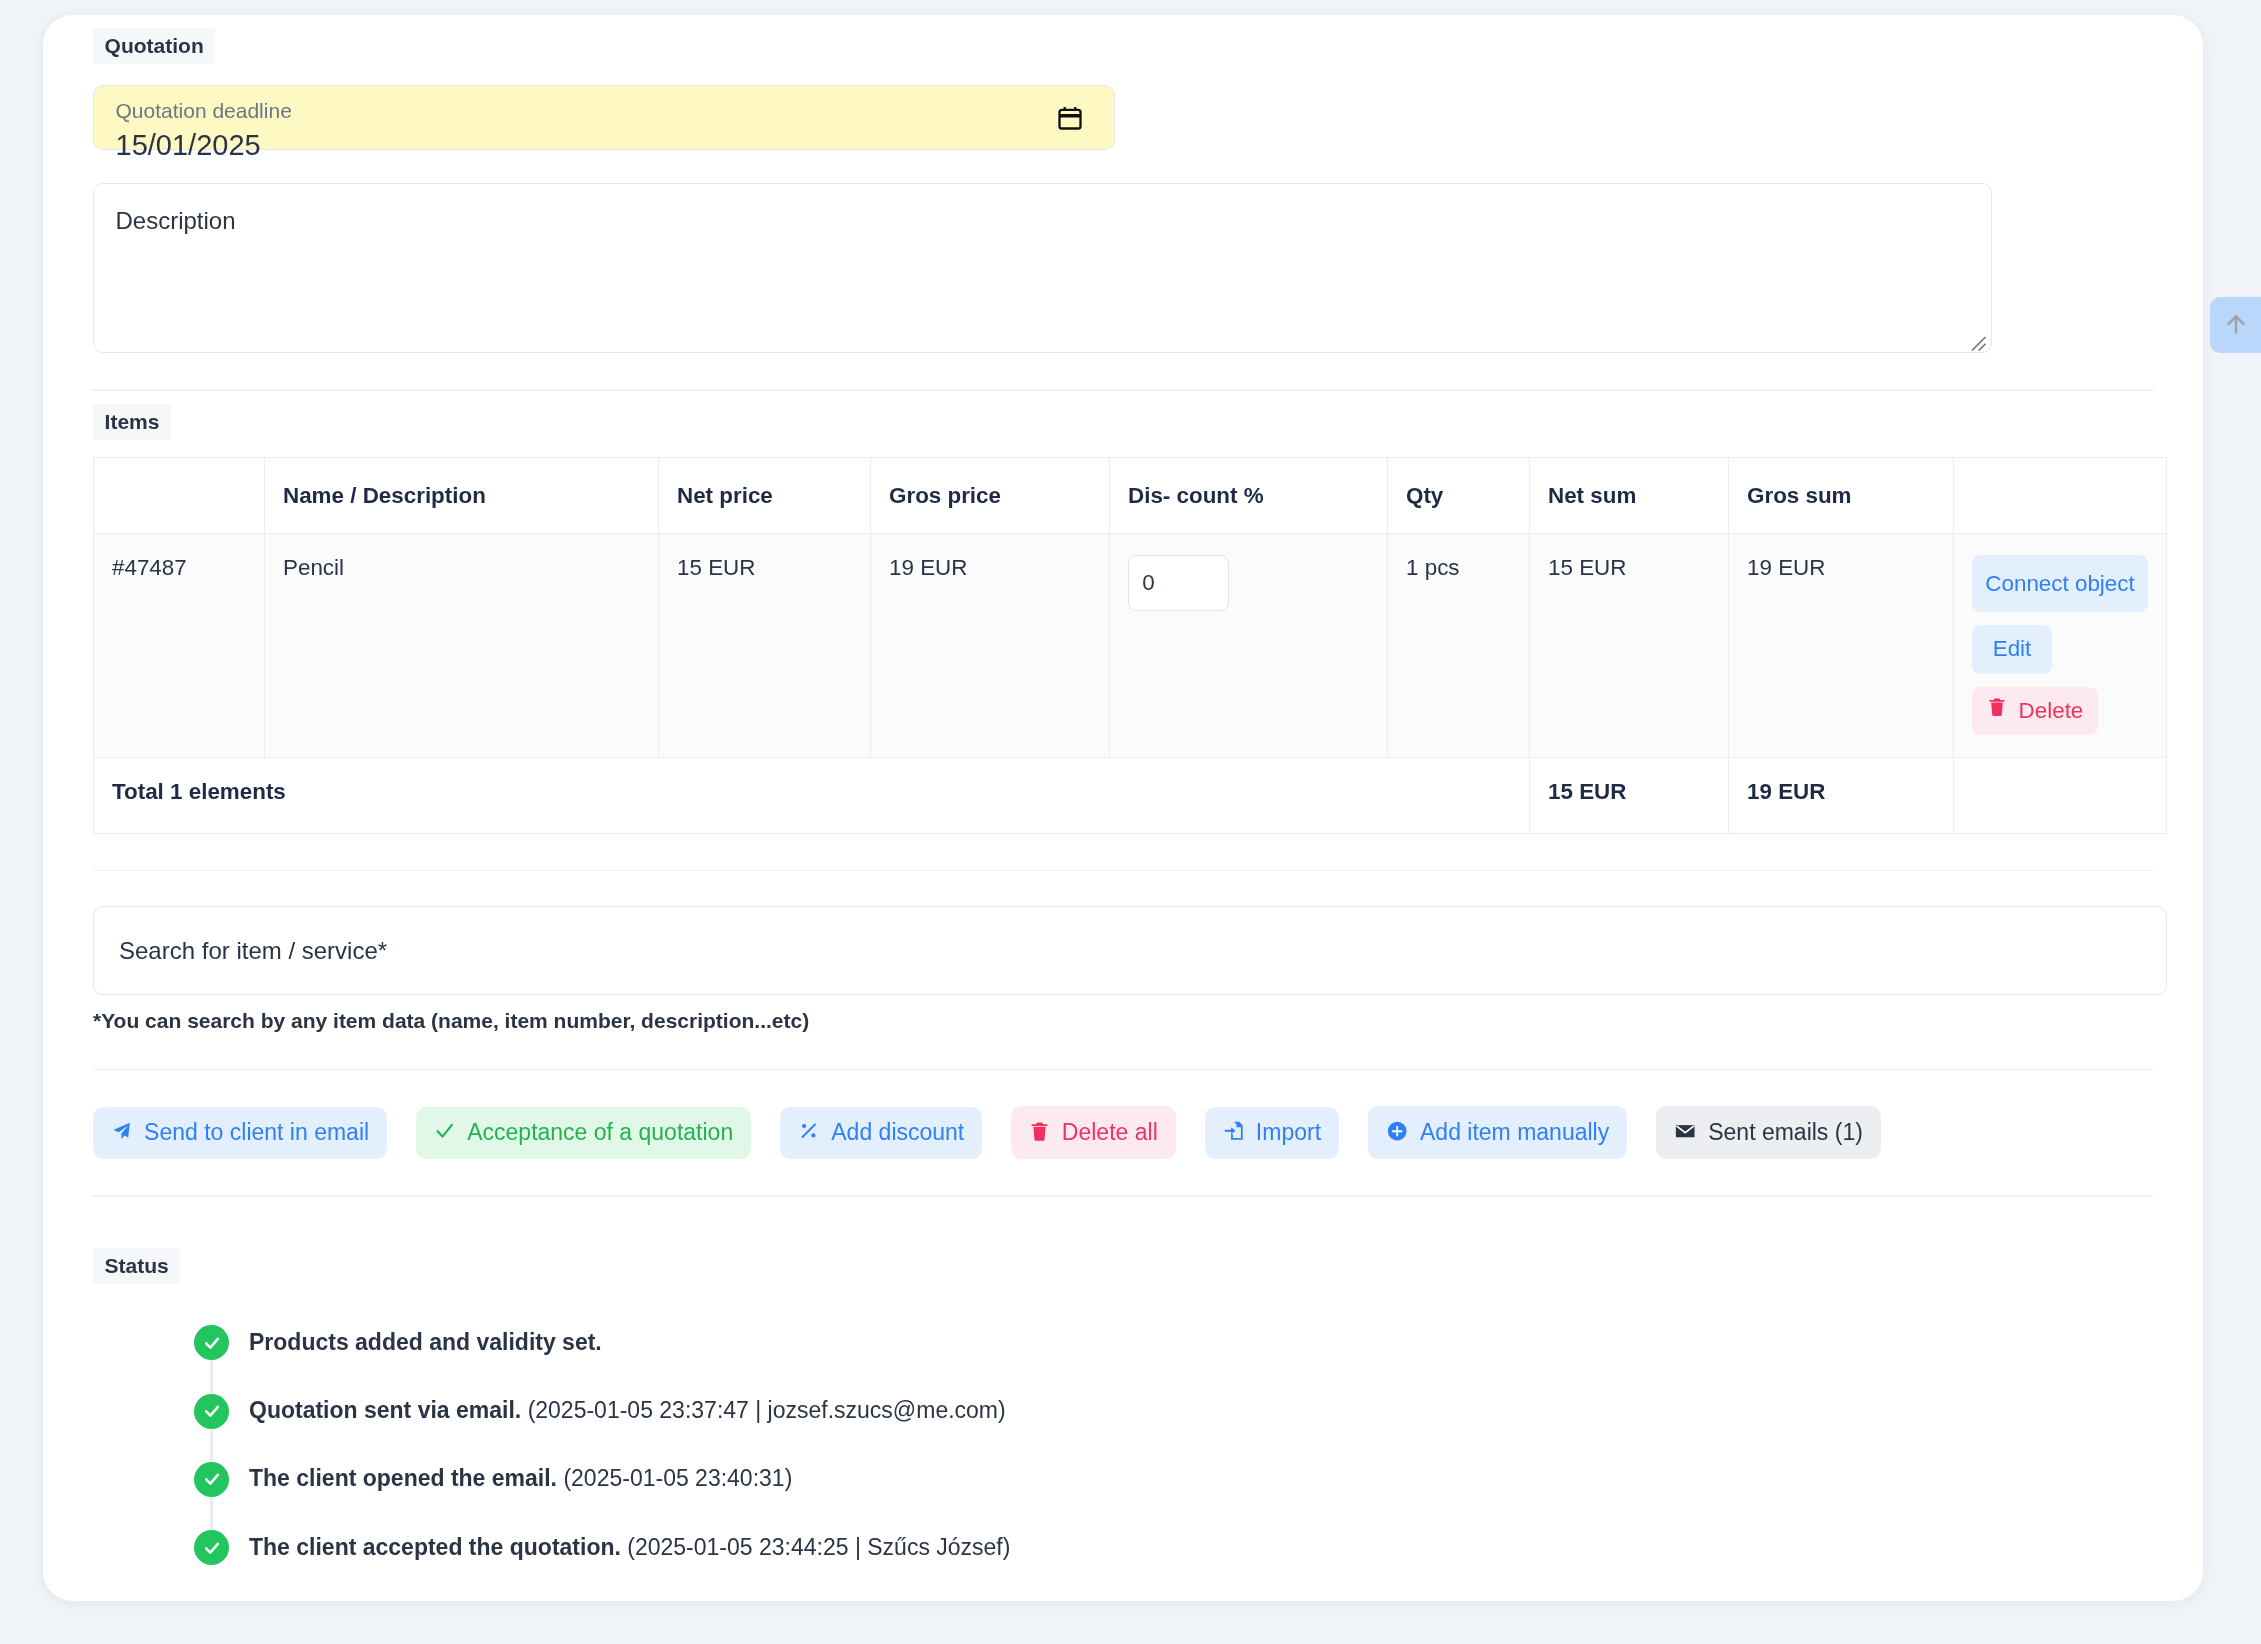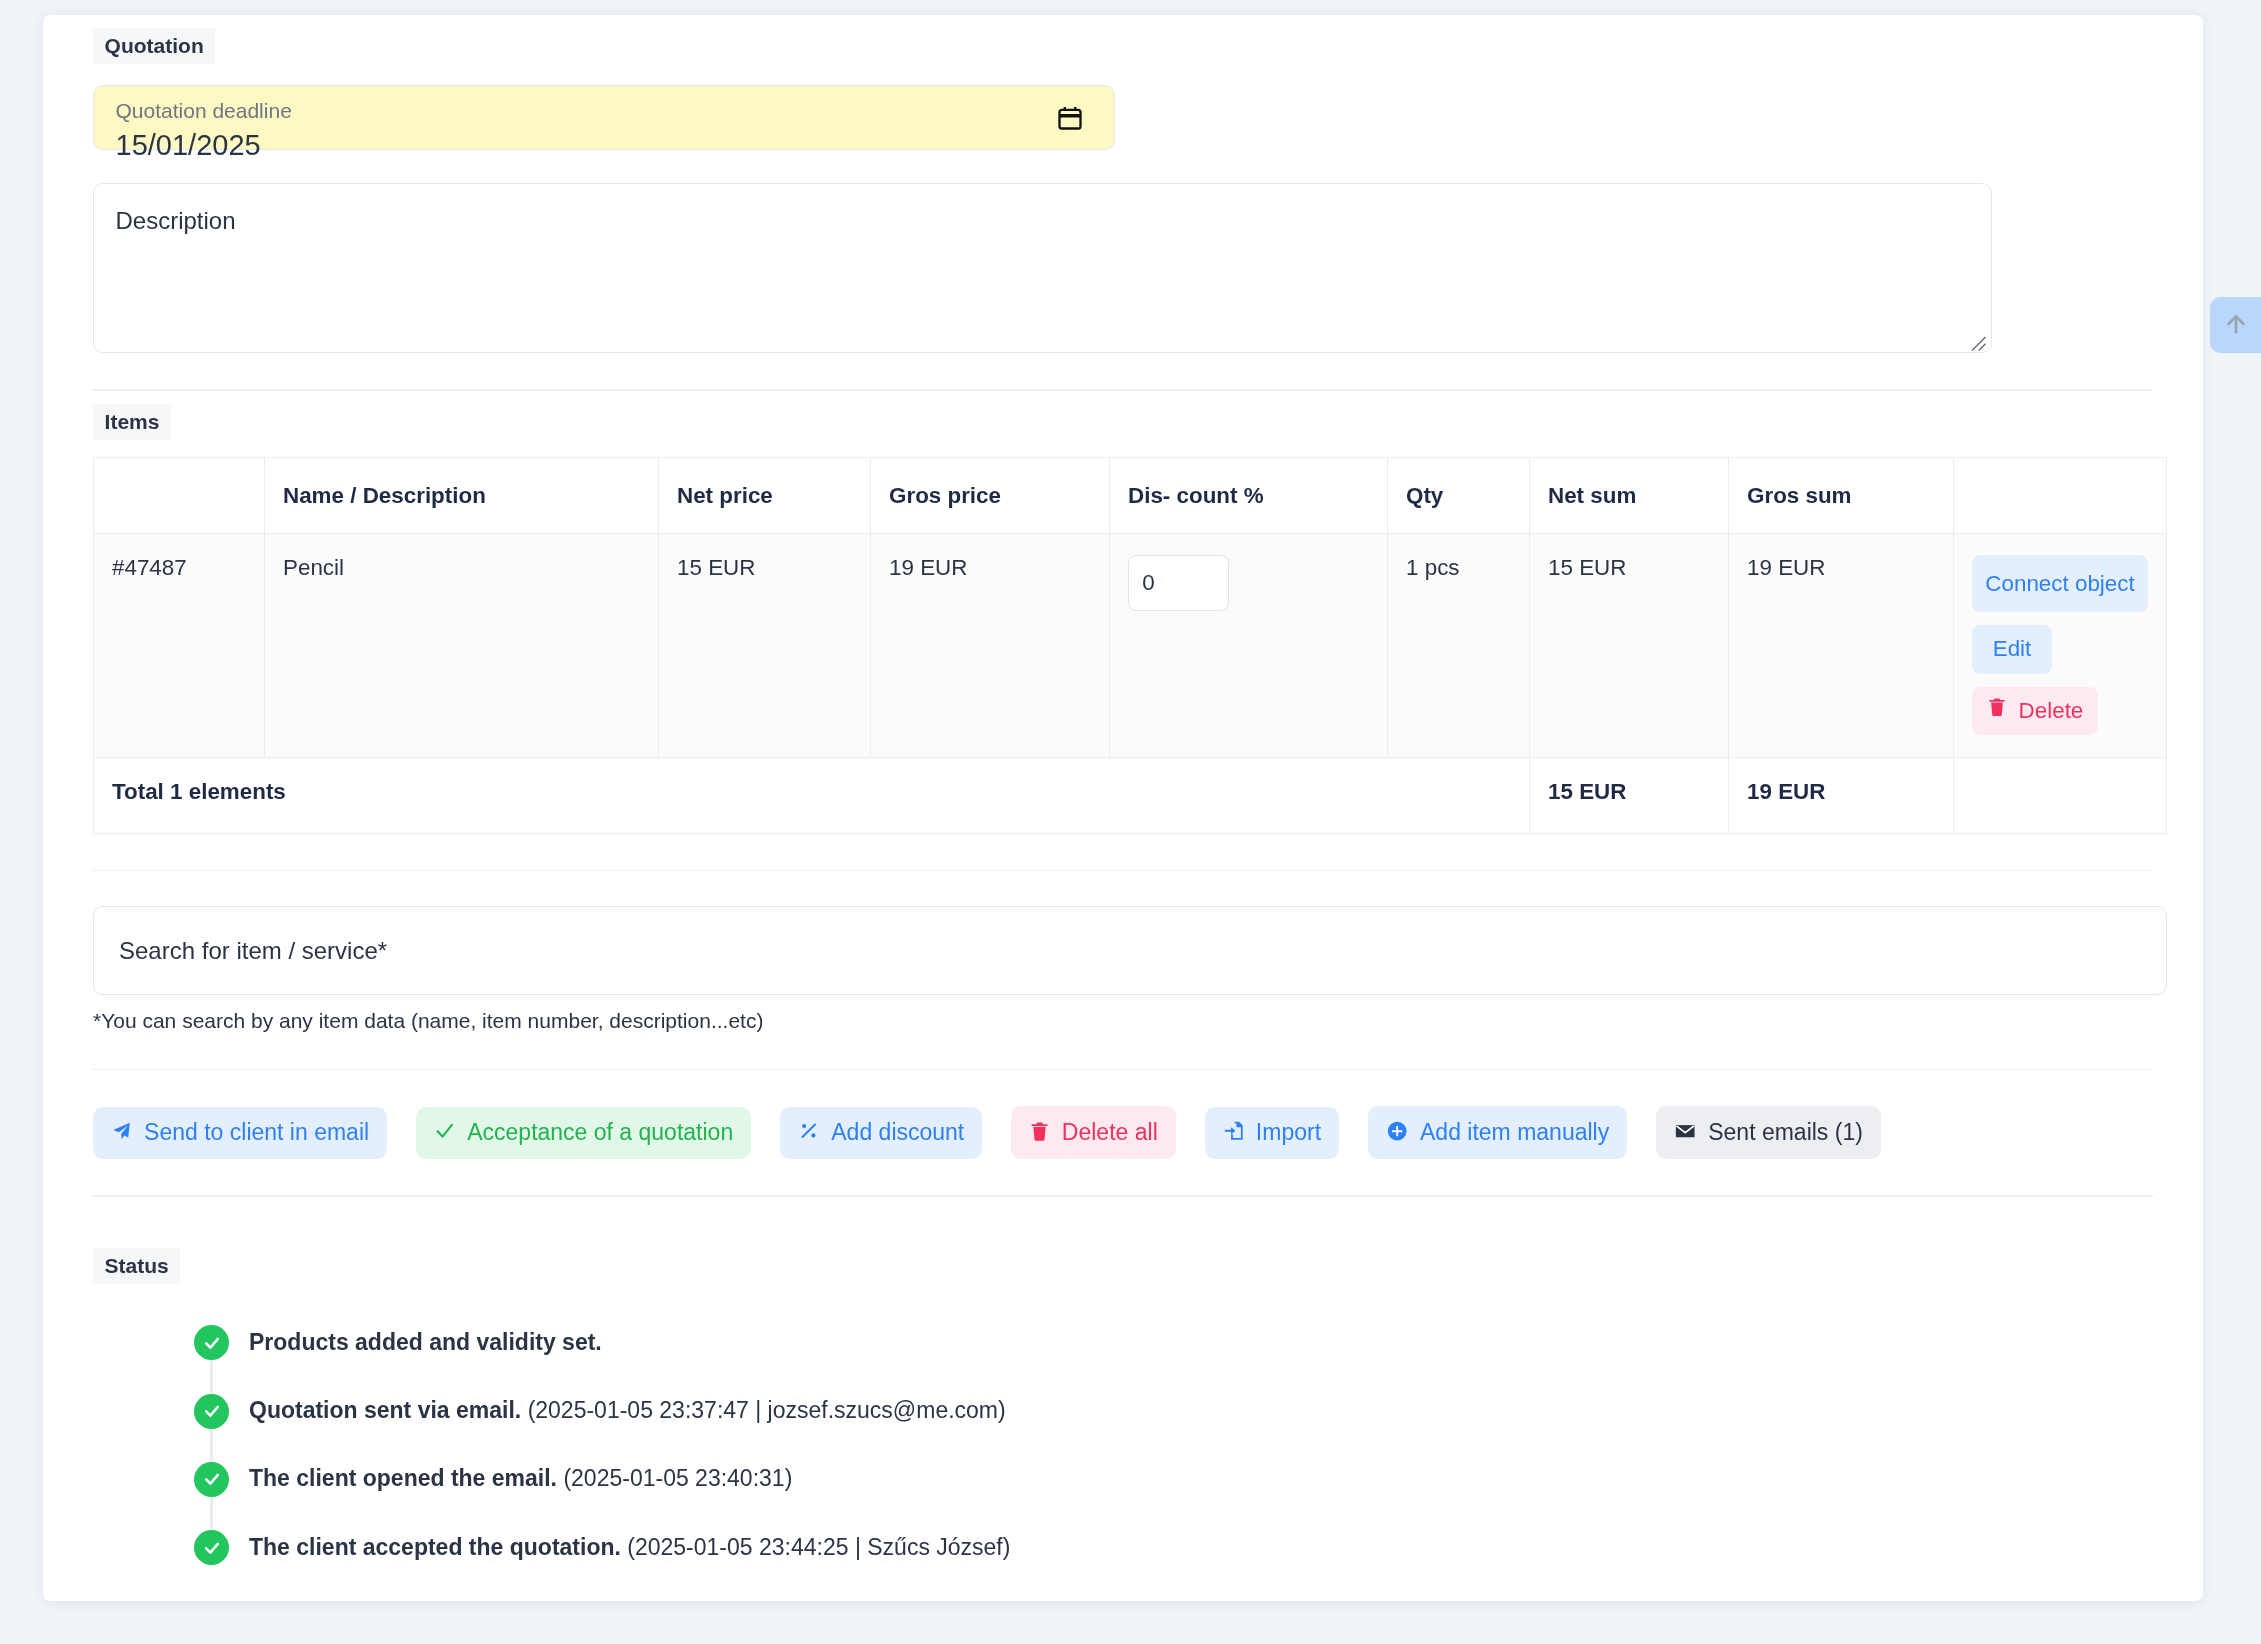--- a/index.html
+++ b/index.html
@@ -16,21 +16,21 @@
     overflow: hidden;
     font-size: 21.5px;
   }
 
   
   .card {
     position: absolute;
     left: 43px; top: 15px;
     width: 2160px; height: 1586px;
     background: #ffffff;
-    border-radius: 8px;
+    border-radius: 30px;
     box-shadow: 0 1.7px 11.6px rgba(40,55,90,.07);
     overflow: hidden;
   }
   .inner { padding: 0 50px; position: relative; height: 100%; }
 
   
   .sec-label {
     display: inline-block;
     background: #f6f7f9;
     color: #2b3445;
@@ -211,20 +211,21 @@
     font-size: 24px;
     font-family: "Liberation Sans", sans-serif;
     color: #2b3445;
     background: transparent;
   }
   .search-box input::placeholder { color: #2b3445; }
   .search-hint {
     margin-top: 13.3px;
     font-size: 21px;
     color: #2b3445;
+    font-weight: bold;
   }
 
   
   .toolbar {
     margin-top: 36px;
     display: flex;
     align-items: center;
     gap: 29px;
     flex-wrap: nowrap;
   }

